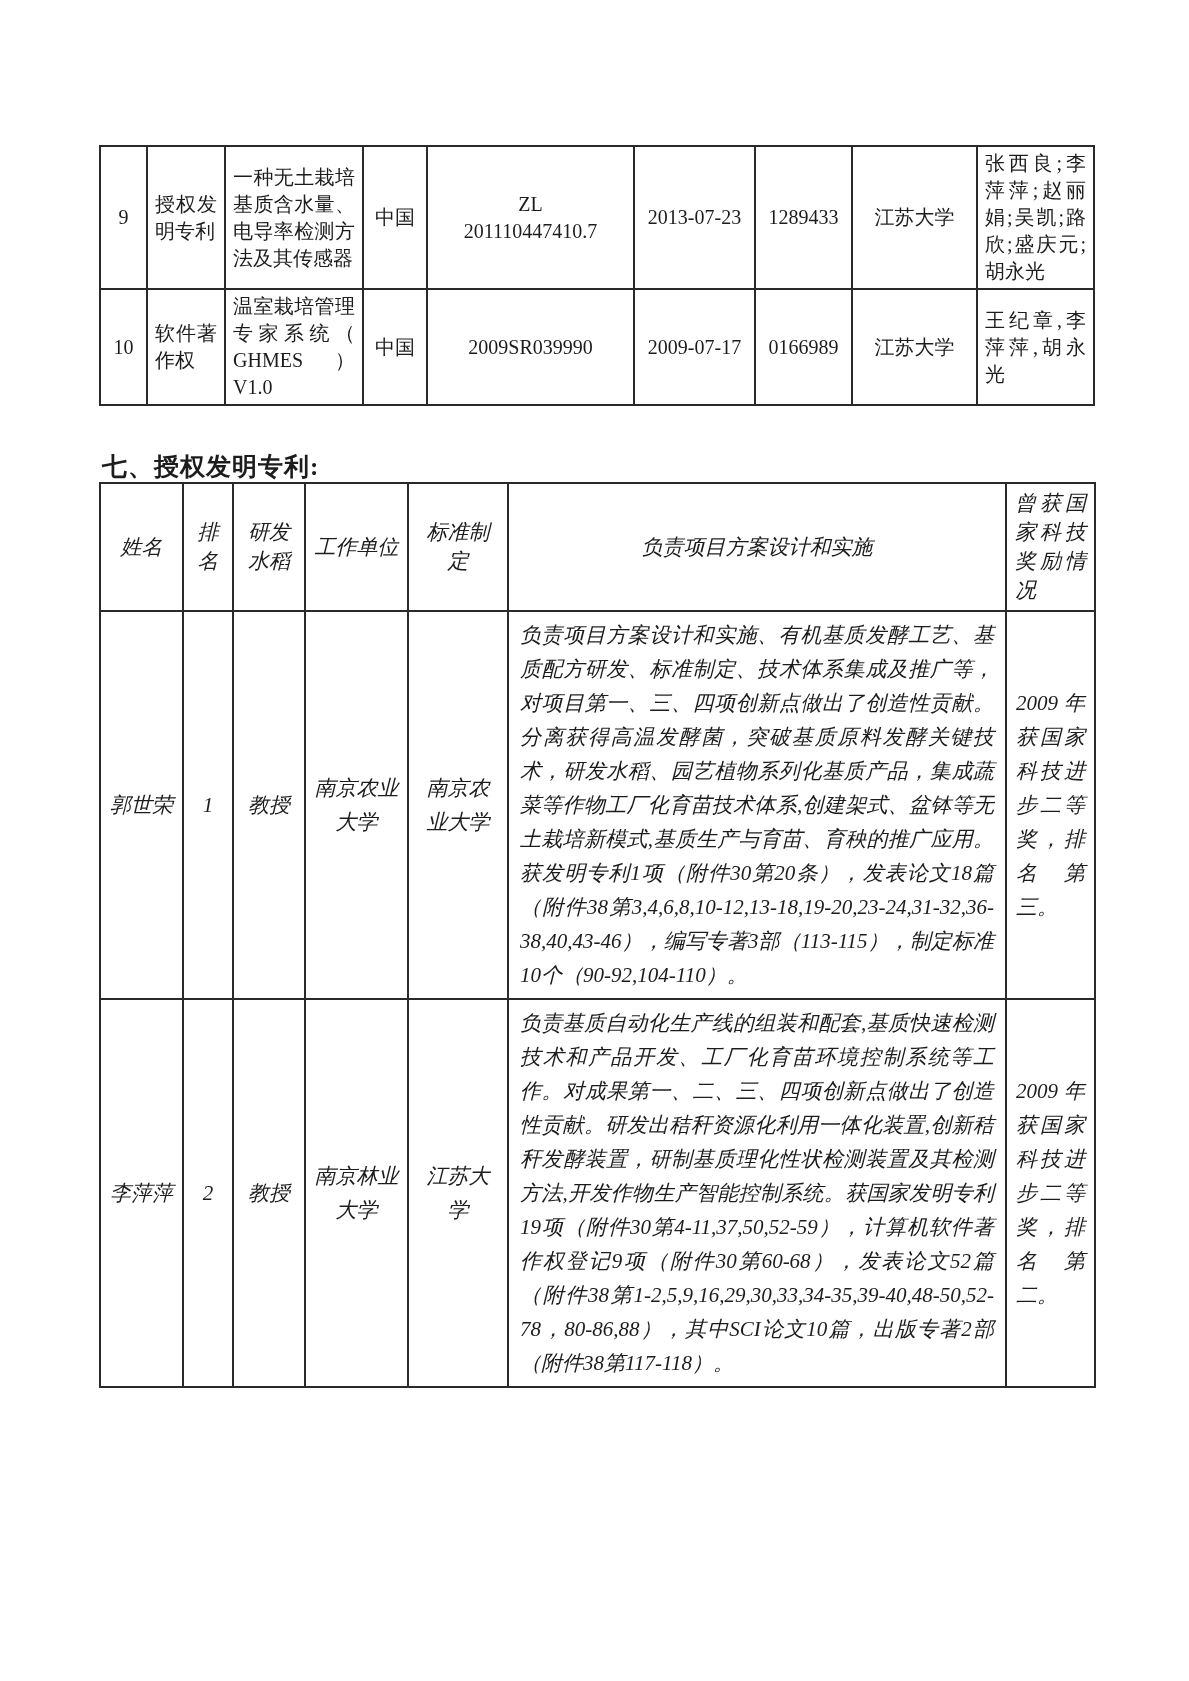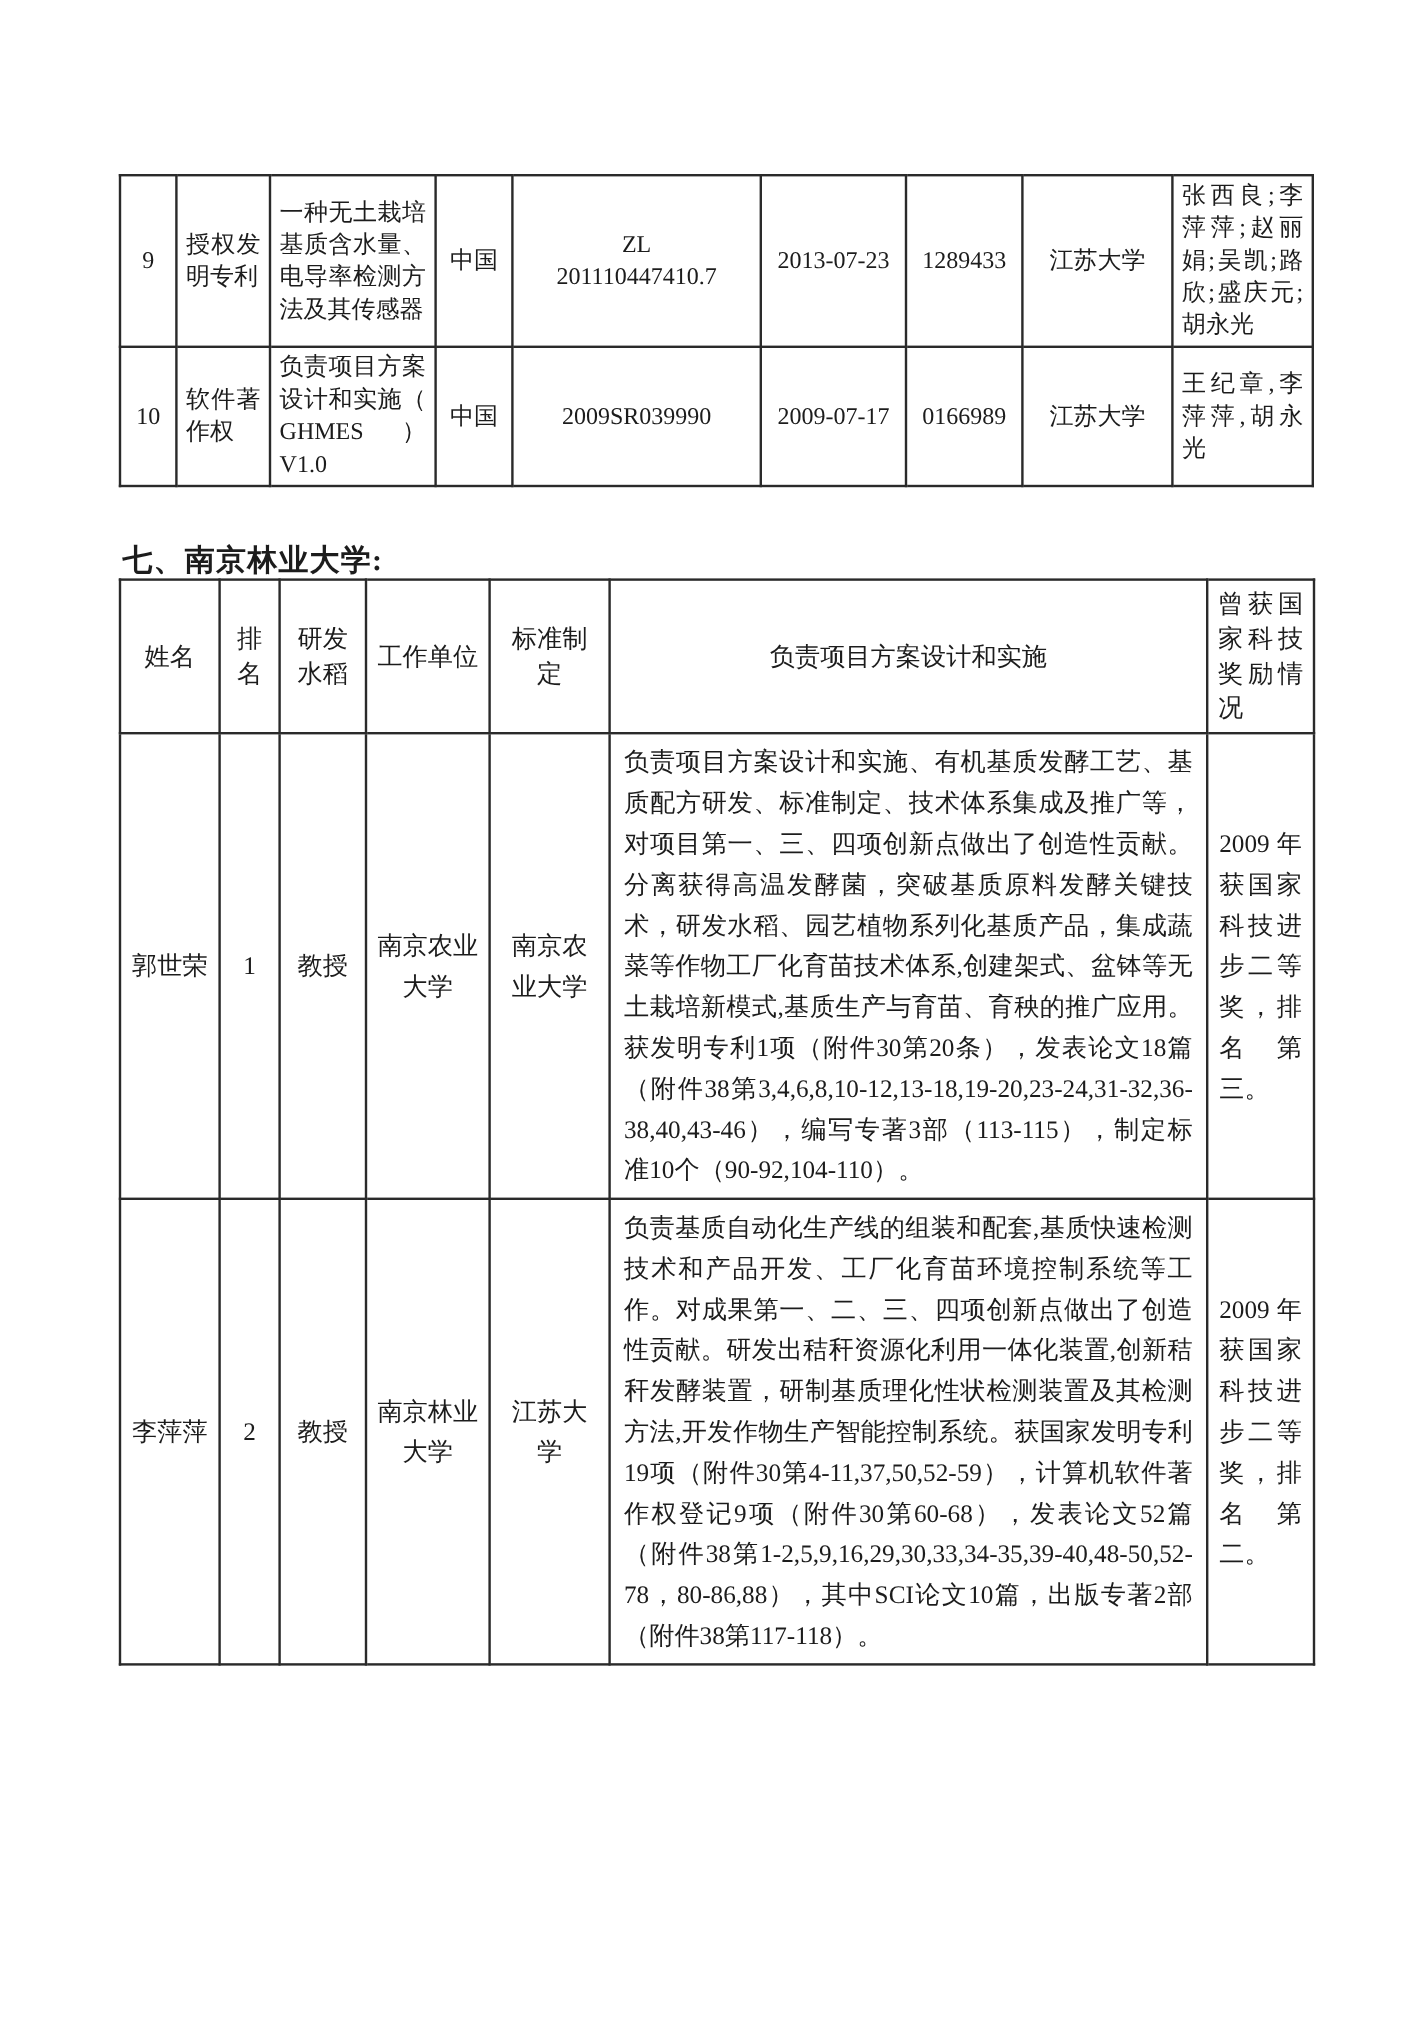--- a/index.html
+++ b/index.html
@@ -29,21 +29,21 @@
   .top-table td { padding:3px 7px; text-align:center; }
   .top-table tr.r9  { height:137px; }
   .top-table tr.r10 { height:106px; }
   
   .section-title {
     position:absolute; left:102px; top:450px;
     font-size:25px; font-weight:bold; letter-spacing:1px;
   }
   
   .main-table { left:99px; top:482px; width:997px; font-size:21px; }
-  .main-table td { padding:5px 8px; text-align:center; line-height:29px; }
+  .main-table td { padding:5px 8px; text-align:center; line-height:29px;font-style:italic; }
   .main-table tr.hdr  { height:116px; }
   .main-table tr.row1 { height:337px; }
   .main-table tr.row2 { height:345px; }
   .main-table tr.row1 td, .main-table tr.row2 td { line-height:34px;margin-left:28px; }
   
   td.just {
     text-align:justify;
     text-justify:inter-character;
   }
   td.contrib { padding:6px 11px; }
@@ -76,32 +76,32 @@
       <td class="pre">ZL
 201110447410.7</td>
       <td>2013-07-23</td>
       <td>1289433</td>
       <td>江苏大学</td>
       <td class="just">张西良;李萍萍;赵丽娟;吴凯;路欣;盛庆元;胡永光</td>
     </tr>
     <tr class="r10">
       <td>10</td>
       <td class="just">软件著作权</td>
-      <td class="just">负责项目方案设计和实施（ GHMES ）V1.0</td>
+      <td class="just">温室栽培管理专家系统（ GHMES ）V1.0</td>
       <td>中国</td>
       <td>2009SR039990</td>
       <td>2009-07-17</td>
       <td>0166989</td>
       <td>江苏大学</td>
       <td class="just">王纪章,李萍萍,胡永光</td>
     </tr>
   </tbody>
     </table>
 
-  <div class="section-title">七、南京林业大学:</div>
+  <div class="section-title">七、授权发明专利:</div>
 
   <table class="tbl main-table">
     <colgroup>
       <col style="width:83px">
         <col style="width:50px">
         <col style="width:72px">
       <col style="width:103px">
         <col style="width:100px">
         <col style="width:498px">
       <col style="width:89px">

